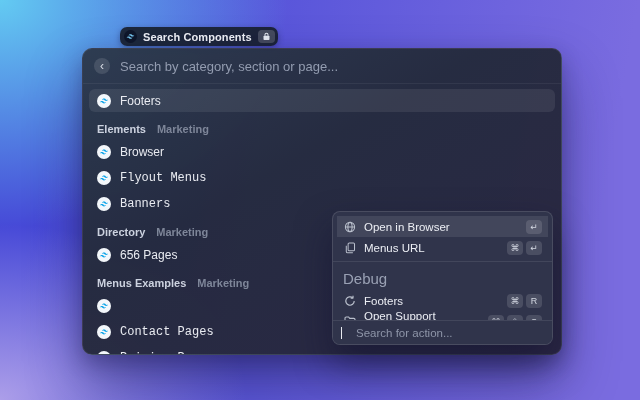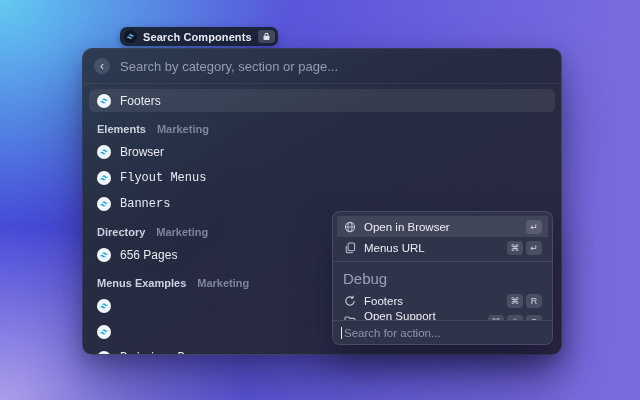--- a/index.html
+++ b/index.html
@@ -95,21 +95,21 @@
   .key {
     min-width: 16px; height: 14px; padding: 0 3px; border-radius: 4px;
     background: rgba(255,255,255,0.13); color: #d4d8e2;
     font-size: 9px; display: flex; align-items: center; justify-content: center;
   }
   .a-divider { height: 1px; background: rgba(255,255,255,0.09); margin: 3px -4px; }
   .a-group-title { font-size: 15px; color: #9aa1b4; padding: 5px 6px 3px; font-weight: 500; }
   .action-footer {
     position: absolute; left: 0; right: 0; bottom: 0; height: 24px;
     background: #30344b; border-top: 1px solid rgba(255,255,255,0.09);
-    display: flex; align-items: center; padding: 0 8px; gap: 2px;
+    display: flex; align-items: center; padding: 0 8px; gap: 14px;
   }
   .caret { width: 1px; height: 12px; background: #e8eaf0; flex: none; }
   .action-search {
     flex: 1; background: transparent; border: none; outline: none;
     font: 11.5px "Liberation Sans", sans-serif; color: #e8eaf0;
   }
   .action-search::placeholder { color: #8e95a8; }
   svg { display: block; }
 </style>
 </head>
@@ -194,20 +194,21 @@
             <path d="M12 6c-2.67 0-4.33 1.33-5 4 1-1.33 2.17-1.83 3.5-1.5.76.19 1.31.74 1.91 1.35.98 1 2.12 2.15 4.59 2.15 2.67 0 4.33-1.33 5-4-1 1.33-2.17 1.83-3.5 1.5-.76-.19-1.31-.74-1.91-1.35C15.61 7.15 14.47 6 12 6zM7 12c-2.67 0-4.33 1.33-5 4 1-1.33 2.17-1.83 3.5-1.5.76.19 1.31.74 1.91 1.35.98 1 2.12 2.15 4.59 2.15 2.67 0 4.33-1.33 5-4-1 1.33-2.17 1.83-3.5 1.5-.76-.19-1.31-.74-1.91-1.35C10.61 13.15 9.47 12 7 12z"></path>
           </svg>
         </span>
       </div>
       <div class="row">
         <span class="tw-circle light">
           <svg width="10" height="10" viewBox="0 0 24 24" fill="#0ea5e9">
             <path d="M12 6c-2.67 0-4.33 1.33-5 4 1-1.33 2.17-1.83 3.5-1.5.76.19 1.31.74 1.91 1.35.98 1 2.12 2.15 4.59 2.15 2.67 0 4.33-1.33 5-4-1 1.33-2.17 1.83-3.5 1.5-.76-.19-1.31-.74-1.91-1.35C15.61 7.15 14.47 6 12 6zM7 12c-2.67 0-4.33 1.33-5 4 1-1.33 2.17-1.83 3.5-1.5.76.19 1.31.74 1.91 1.35.98 1 2.12 2.15 4.59 2.15 2.67 0 4.33-1.33 5-4-1 1.33-2.17 1.83-3.5 1.5-.76-.19-1.31-.74-1.91-1.35C10.61 13.15 9.47 12 7 12z"></path>
           </svg>
         </span>
+        <span>Contact Pages</span>
       </div>
       <div class="row">
         <span class="tw-circle light">
           <svg width="10" height="10" viewBox="0 0 24 24" fill="#0ea5e9">
             <path d="M12 6c-2.67 0-4.33 1.33-5 4 1-1.33 2.17-1.83 3.5-1.5.76.19 1.31.74 1.91 1.35.98 1 2.12 2.15 4.59 2.15 2.67 0 4.33-1.33 5-4-1 1.33-2.17 1.83-3.5 1.5-.76-.19-1.31-.74-1.91-1.35C15.61 7.15 14.47 6 12 6zM7 12c-2.67 0-4.33 1.33-5 4 1-1.33 2.17-1.83 3.5-1.5.76.19 1.31.74 1.91 1.35.98 1 2.12 2.15 4.59 2.15 2.67 0 4.33-1.33 5-4-1 1.33-2.17 1.83-3.5 1.5-.76-.19-1.31-.74-1.91-1.35C10.61 13.15 9.47 12 7 12z"></path>
           </svg>
         </span>
         <span>Pricing Pages</span>
       </div>
     </div>

